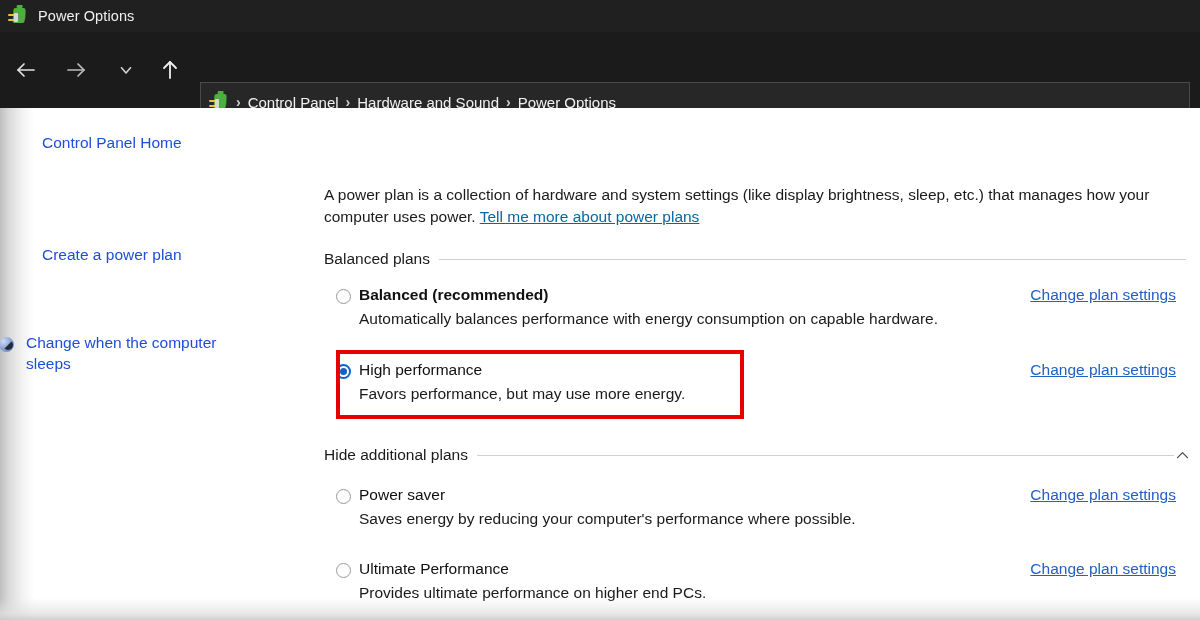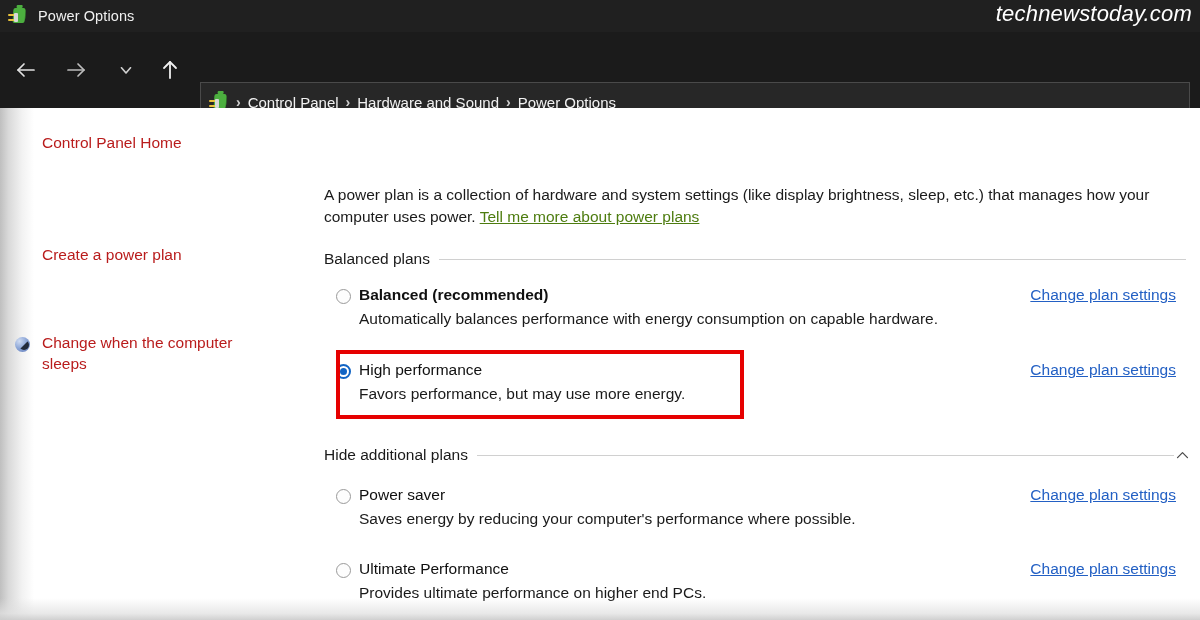--- a/index.html
+++ b/index.html
@@ -186,21 +186,21 @@
 
   
   .sidebar {
     position: absolute;
     left: 0; top: 0;
     width: 310px; height: 512px;
   }
 
   .side-link {
     position: absolute;
-    color: #b91c1c;
+    color: #1d4ed8;
     font-size: 15.5px;
     line-height: 21px;
     width: 232px;
   }
   .side-link.with-icon { }
 
   .side-icon {
     position: absolute;
     left: -28px; top: 1px;
     width: 19px; height: 19px;
@@ -274,21 +274,21 @@
   .page-desc {
     position: absolute;
     left: 14px; top: 76px;
     width: 858px;
     color: #1a1a1a;
     font-size: 15.5px;
     line-height: 22px;
   }
 
   .inline-link {
-    color: #4d7c0f;
+    color: #0369a1;
   }
 
   .section-head {
     position: absolute;
     left: 14px;
     height: 20px;
     display: flex;
     align-items: center;
     width: 862px;
   }
@@ -401,21 +401,20 @@
         <div class="darkleaf"></div>
         <div class="batt"></div>
         <div class="cordwrap">
           <div class="cord1"></div>
           <div class="cord2"></div>
           <div class="prong"></div>
         </div>
       </div>
     </div>
     <div class="title-text">Power Options</div>
-    <div class="watermark">technewstoday.com</div>
   </div>
 
   <div class="navbar">
 
     <div class="navbtn nav-back">
       <svg width="24" height="24" viewBox="0 0 24 24" fill="none" stroke="#e2e2e2" stroke-width="1.7" stroke-linecap="round" stroke-linejoin="round">
         <line x1="20" y1="12" x2="4" y2="12"></line>
           <polyline points="10,6 4,12 10,18"></polyline>
       </svg>
     </div>
@@ -470,21 +469,21 @@
       <div class="side-link" style="left:42px; top:24px;">
         <span>Control Panel Home</span>
       </div>
 
 
       <div class="side-link" style="left:42px; top:136px;">
         <span>Create a power plan</span>
       </div>
 
 
-      <div class="side-link with-icon" style="left:42px; top:224px; width:228px;">
+      <div class="side-link with-icon" style="left:26px; top:224px; width:228px;">
         <span class="side-icon icon-sleep">
           <span class="ball"></span>
           <span class="moon"></span>
         </span>
         <span>Change when the computer sleeps</span>
       </div>
     </div>
 
     <div class="main">
 

